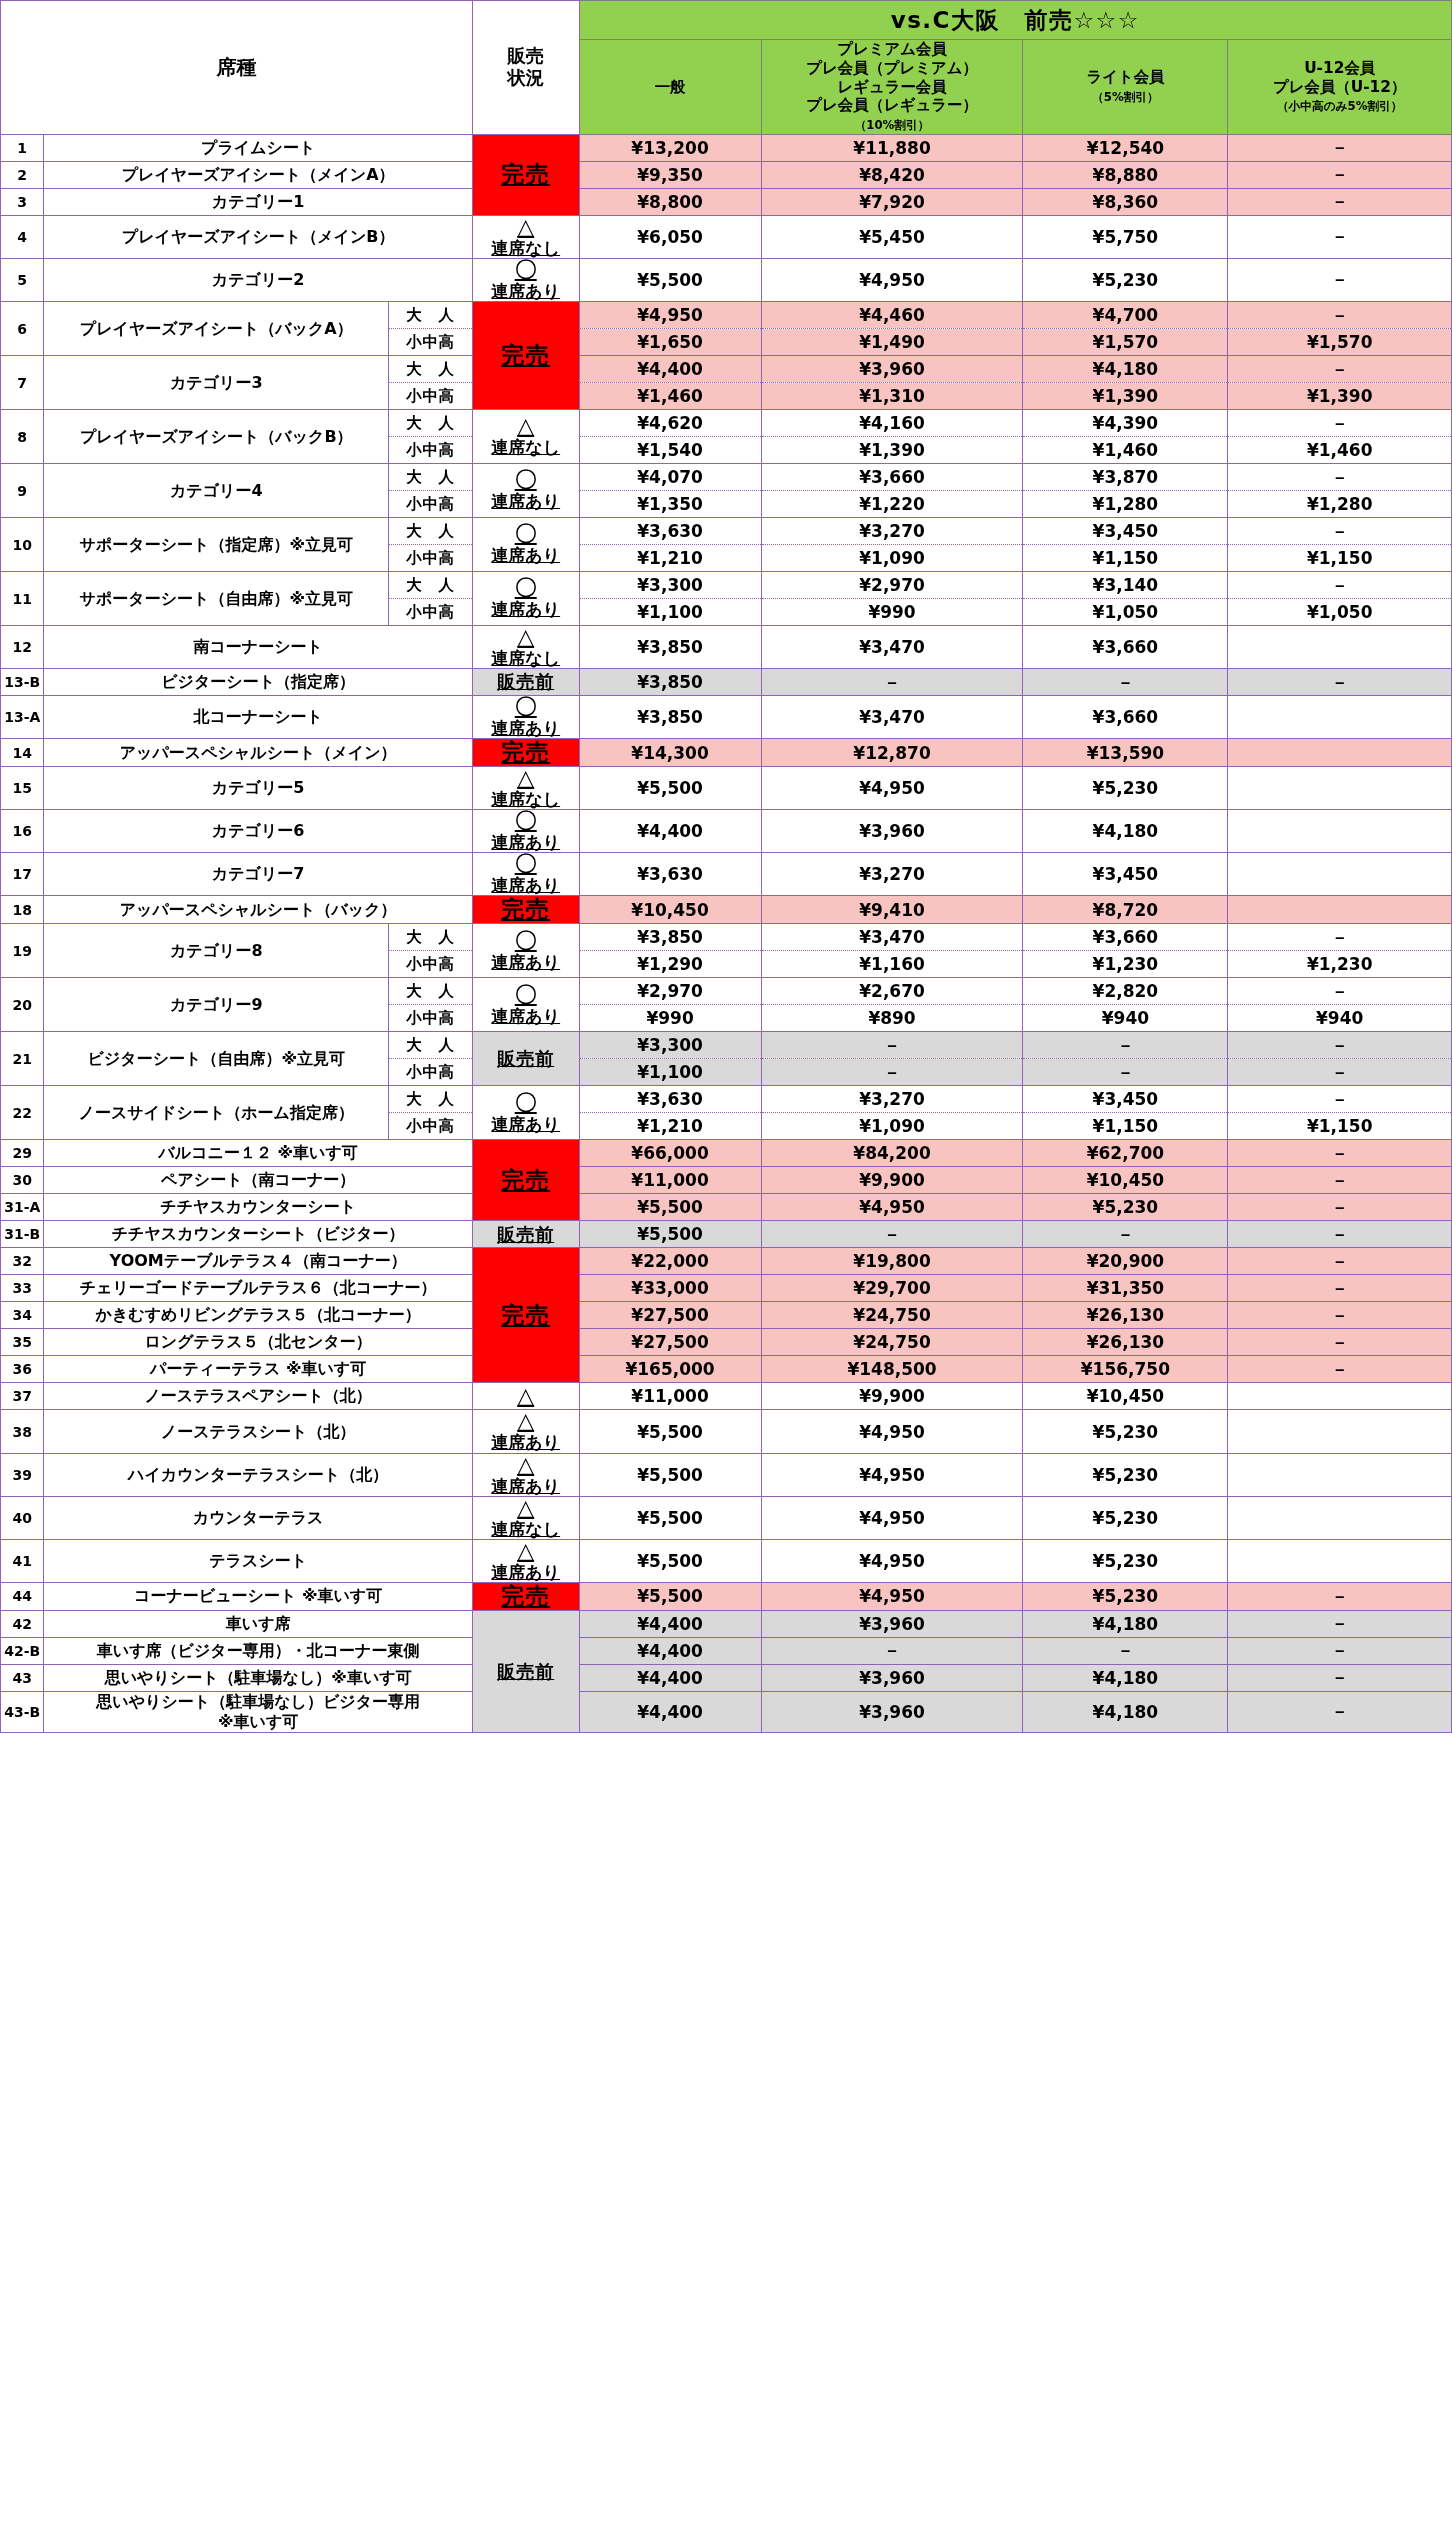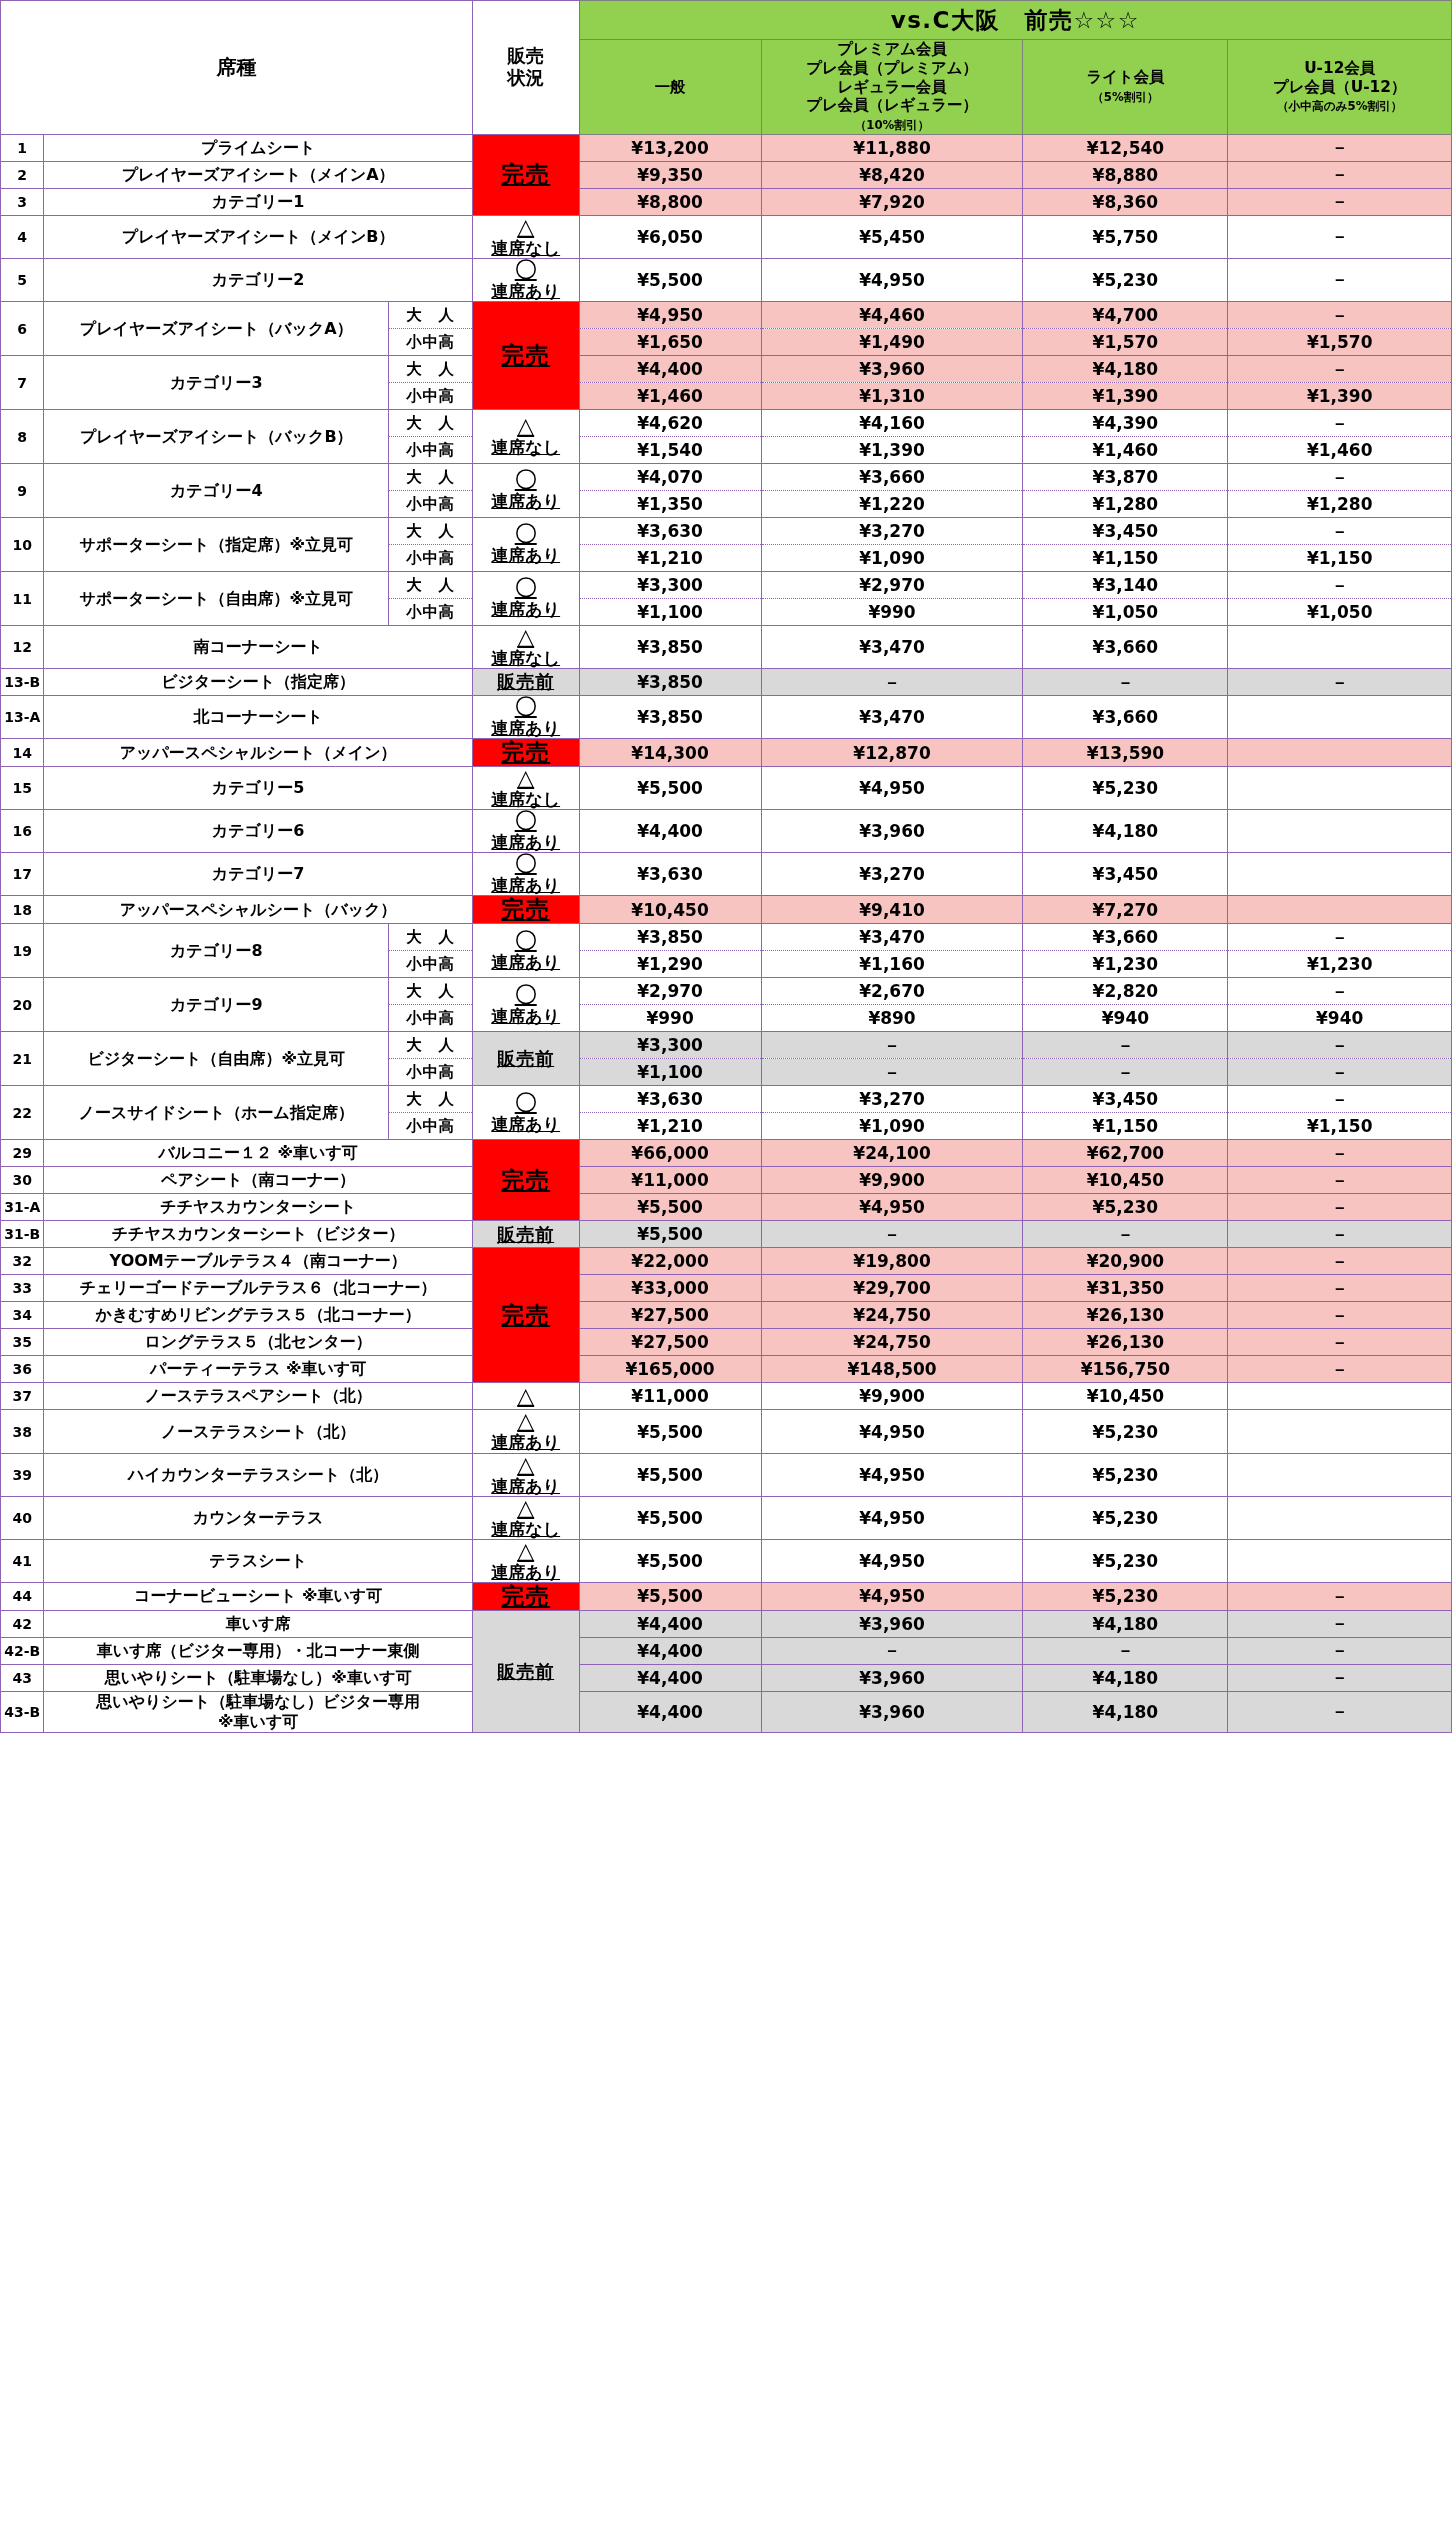--- a/index.html
+++ b/index.html
@@ -351,21 +351,21 @@
           <td class="price bg-white">¥3,270</td>
           <td class="price bg-white">¥3,450</td>
           <td class="price bg-white"></td>
         </tr>
         <tr style="height: 27px;">
           <td class="no" rowspan="1">18</td>
           <td class="name" rowspan="1" colspan="2">アッパースペシャルシート（バック）</td>
           <td rowspan="1" class="st st-sold">完売</td>
           <td class="price bg-sold">¥10,450</td>
           <td class="price bg-sold">¥9,410</td>
-          <td class="price bg-sold">¥7,270</td>
+          <td class="price bg-sold">¥8,720</td>
           <td class="price bg-sold"></td>
         </tr>
         <tr style="height: 27px;">
           <td class="no" rowspan="2">19</td>
           <td class="name" rowspan="2" colspan="1">カテゴリー8</td>
           <td class="age dashed-b">大　人</td>
           <td rowspan="2" class="st"><span class="mark">〇</span><span>連席あり</span></td>
           <td class="price bg-white dashed-b">¥3,850</td>
           <td class="price bg-white dashed-b">¥3,470</td>
           <td class="price bg-white dashed-b">¥3,660</td>
@@ -427,21 +427,21 @@
           <td class="price dashed-t bg-white">¥1,210</td>
           <td class="price dashed-t bg-white">¥1,090</td>
           <td class="price dashed-t bg-white">¥1,150</td>
           <td class="price dashed-t bg-white">¥1,150</td>
         </tr>
         <tr style="height: 27px;">
           <td class="no" rowspan="1">29</td>
           <td class="name" rowspan="1" colspan="2">バルコニー１２ ※車いす可</td>
           <td rowspan="3" class="st st-sold">完売</td>
           <td class="price bg-sold">¥66,000</td>
-          <td class="price bg-sold">¥24,100</td>
+          <td class="price bg-sold">¥84,200</td>
           <td class="price bg-sold">¥62,700</td>
           <td class="price bg-sold">－</td>
         </tr>
         <tr style="height: 27px;">
           <td class="no" rowspan="1">30</td>
           <td class="name" rowspan="1" colspan="2">ペアシート（南コーナー）</td>
           <td class="price bg-sold">¥11,000</td>
           <td class="price bg-sold">¥9,900</td>
           <td class="price bg-sold">¥10,450</td>
           <td class="price bg-sold">－</td>

